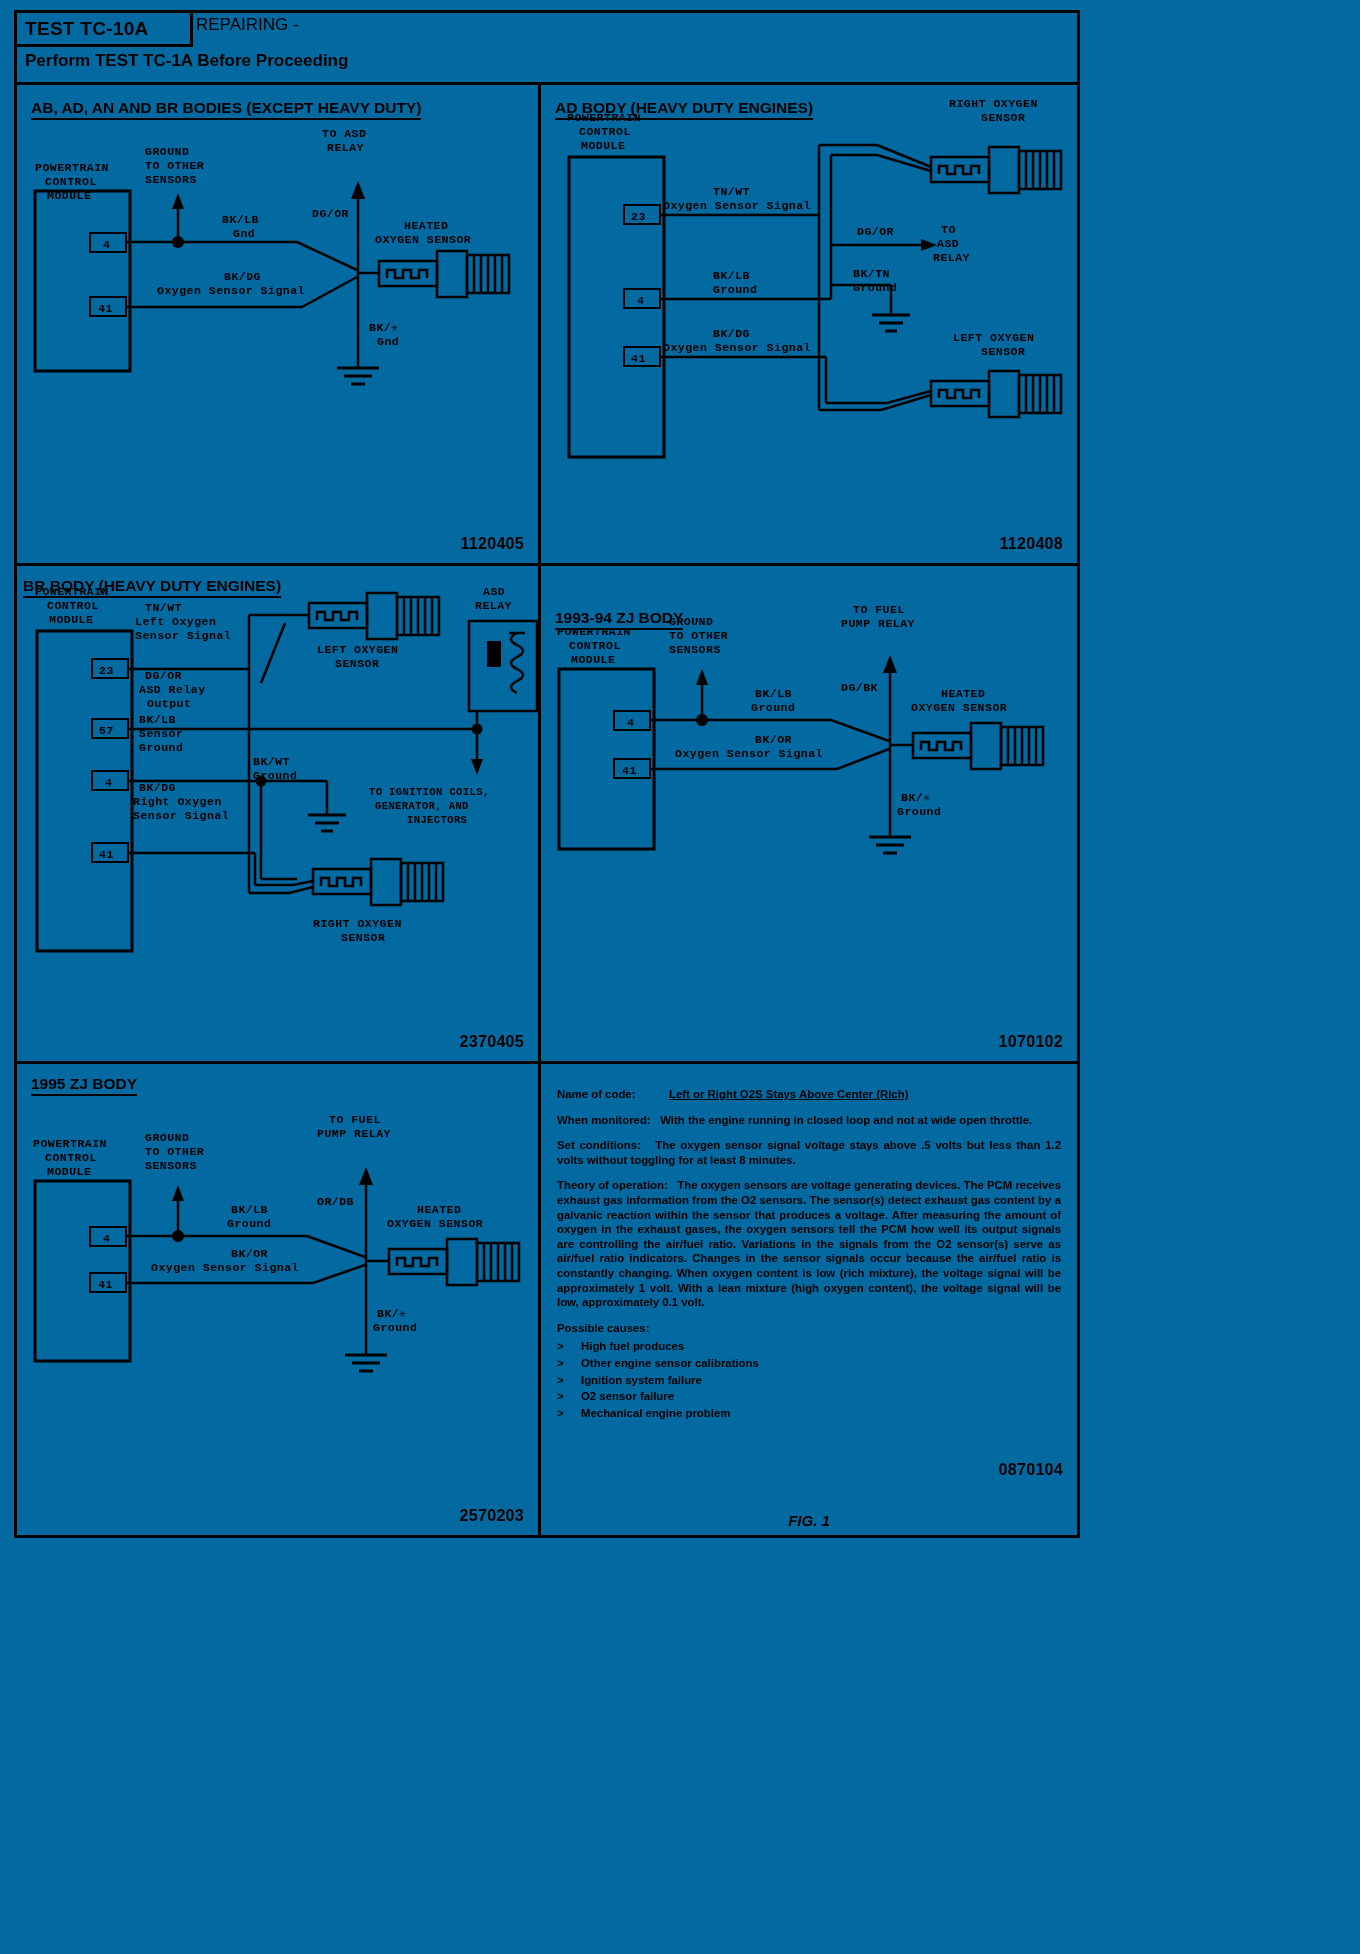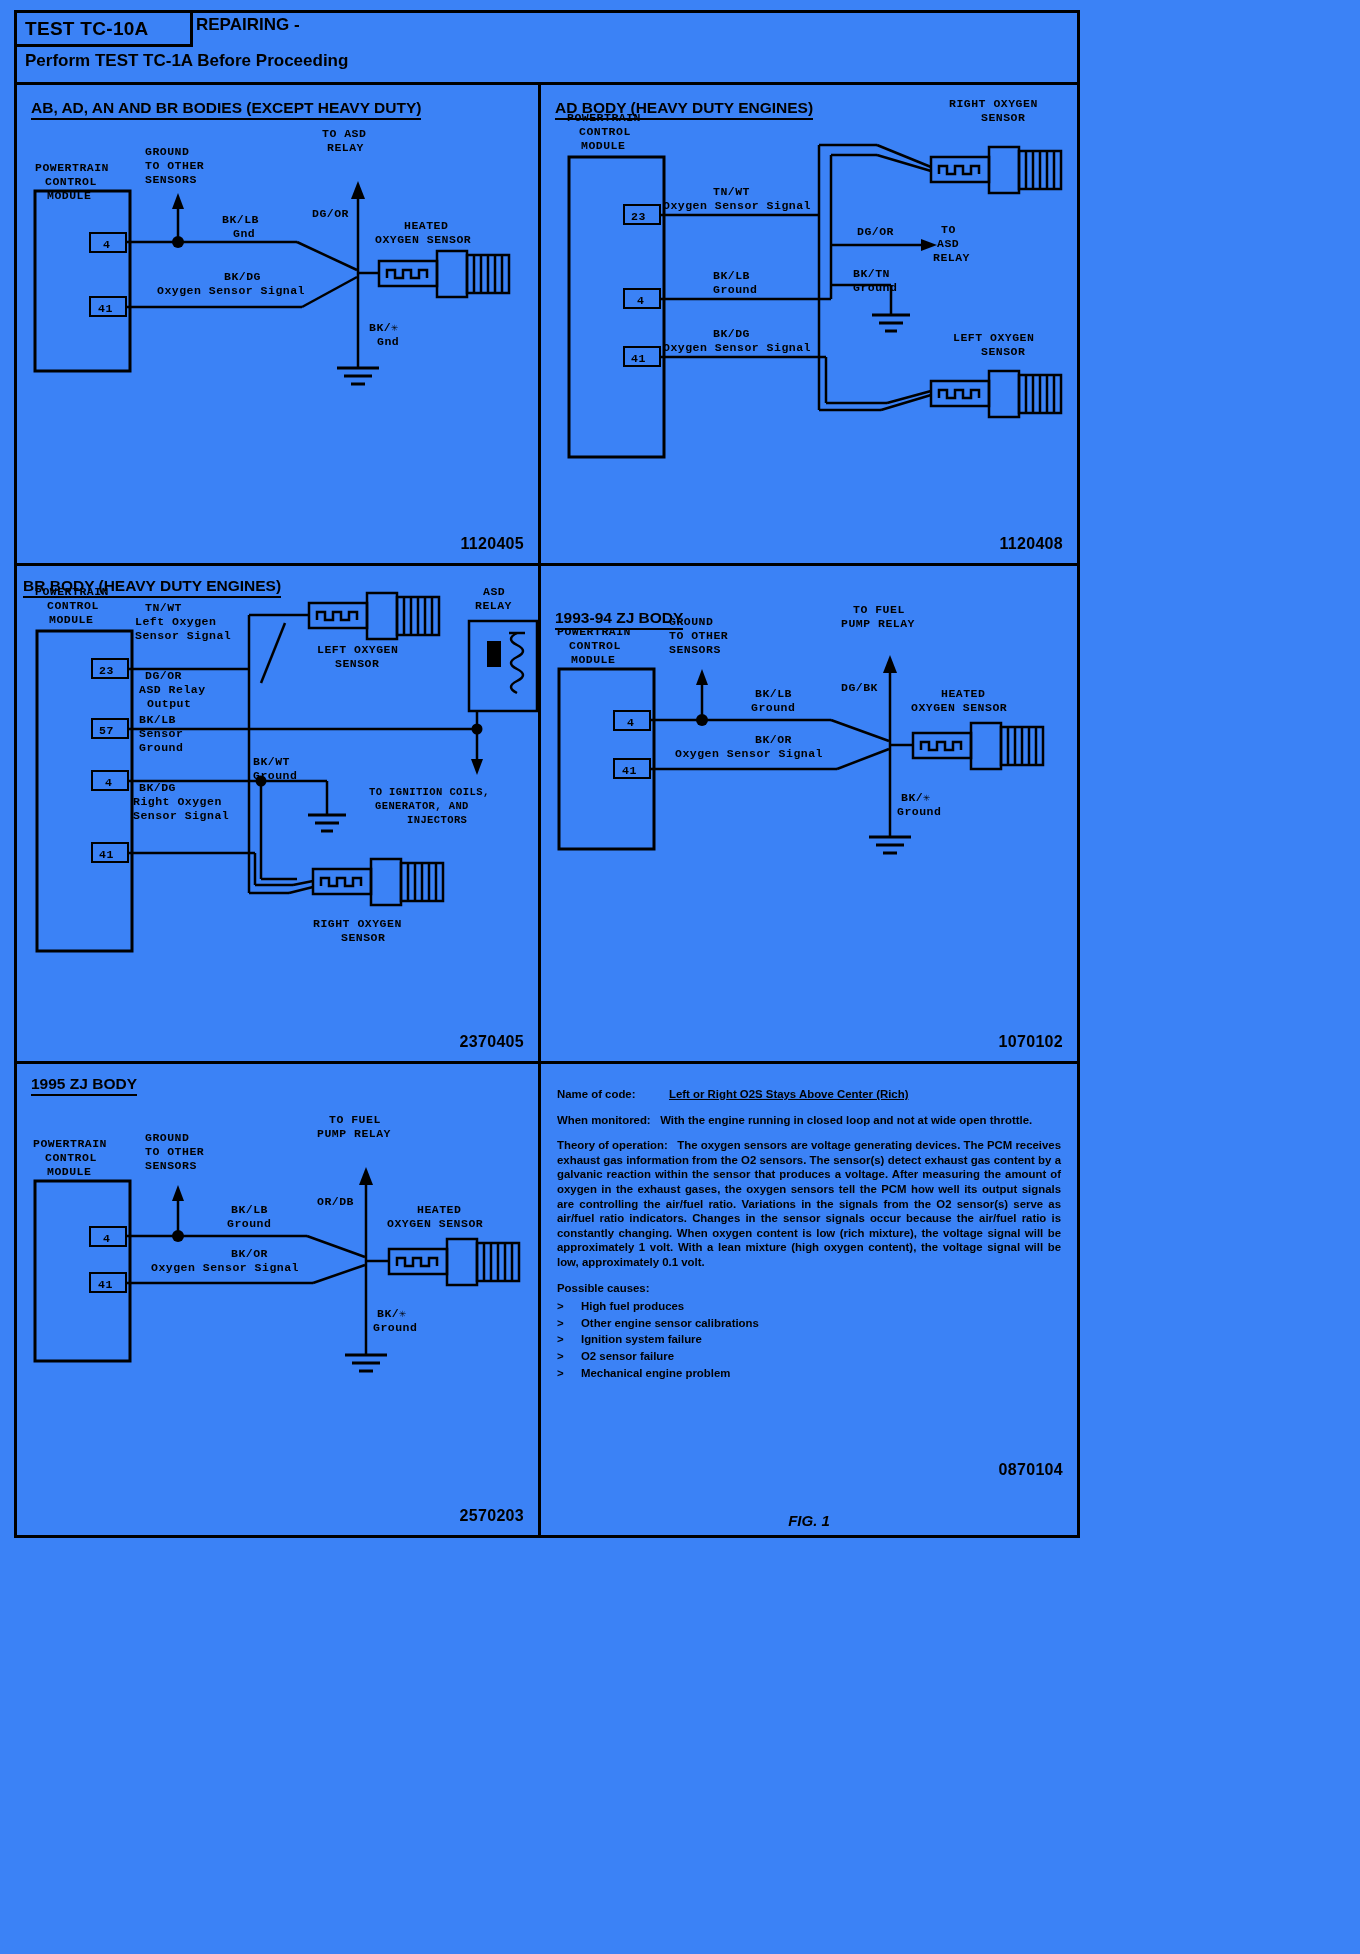--- a/index.html
+++ b/index.html
@@ -1,32 +1,32 @@
 <!DOCTYPE html>
 <html><head>
 <meta charset="utf-8">
 <style>
   html,body{margin:0;padding:0;background:#fff;}
   body{font-family:"Liberation Sans", sans-serif;color:#000;}
   #page{
-    position:relative;width:1360px;height:1954px;background:#3b82f6;
+    position:relative;width:1360px;height:1954px;background:#0369a1;
   }
   .frame{
     position:absolute;left:14px;top:10px;width:1066px;height:1528px;
     border:3px solid #000;box-sizing:border-box;
   }
   
   .hdr{position:relative;height:72px;border-bottom:3px solid #000;box-sizing:border-box;}
   .hdr-test{
     position:absolute;left:0;top:0;width:176px;height:34px;
     border-right:3px solid #000;border-bottom:3px solid #000;box-sizing:border-box;
     font-weight:bold;font-size:19px;line-height:32px;padding-left:8px;letter-spacing:.3px;
   }
   .hdr-rep{
-    position:absolute;left:179px;top:2px;width:110px;font-weight:bold;font-size:17px;
+    position:absolute;left:179px;top:2px;width:110px;font-weight:normal;font-size:17px;
   }
   .hdr-title{
     position:absolute;left:290px;top:2px;right:4px;font-weight:bold;font-size:17px;
     line-height:20px;
   }
   .hdr-sub{
     position:absolute;left:8px;top:38px;font-weight:bold;font-size:17px;
   }
   
   .panels{position:absolute;left:0;top:72px;right:0;bottom:0;}
@@ -463,20 +463,24 @@
           <div class="desc">
             <p>
               <span>Name of code:</span>
               &nbsp;&nbsp;<span class="u">Left or Right O2S Stays Above Center (Rich)</span>
             </p>
             <p>
               <span>When monitored:</span>
               &nbsp;&nbsp;<span>With the engine running in closed loop and not at wide open throttle.</span>
             </p>
             <p>
+              <span>Set conditions:</span>
+              &nbsp;&nbsp;<span>The oxygen sensor signal voltage stays above .5 volts but less than 1.2 volts without toggling for at least 8 minutes.</span>
+            </p>
+            <p>
               <span>Theory of operation:</span>
               &nbsp;&nbsp;<span>The oxygen sensors are voltage generating devices. The PCM receives exhaust gas information from the O2 sensors. The sensor(s) detect exhaust gas content by a galvanic reaction within the sensor that produces a voltage. After measuring the amount of oxygen in the exhaust gases, the oxygen sensors tell the PCM how well its output signals are controlling the air/fuel ratio. Variations in the signals from the O2 sensor(s) serve as air/fuel ratio indicators. Changes in the sensor signals occur because the air/fuel ratio is constantly changing. When oxygen content is low (rich mixture), the voltage signal will be approximately 1 volt. With a lean mixture (high oxygen content), the voltage signal will be low, approximately 0.1 volt.</span>
             </p>
             <p style="margin-bottom:4px;">Possible causes:</p>
             <ul>
               <li><span class="ar">&gt;</span><span>High fuel produces</span></li>
               <li><span class="ar">&gt;</span><span>Other engine sensor calibrations</span></li>
               <li><span class="ar">&gt;</span><span>Ignition system failure</span></li>
               <li><span class="ar">&gt;</span><span>O2 sensor failure</span></li>
               <li><span class="ar">&gt;</span><span>Mechanical engine problem</span></li>

